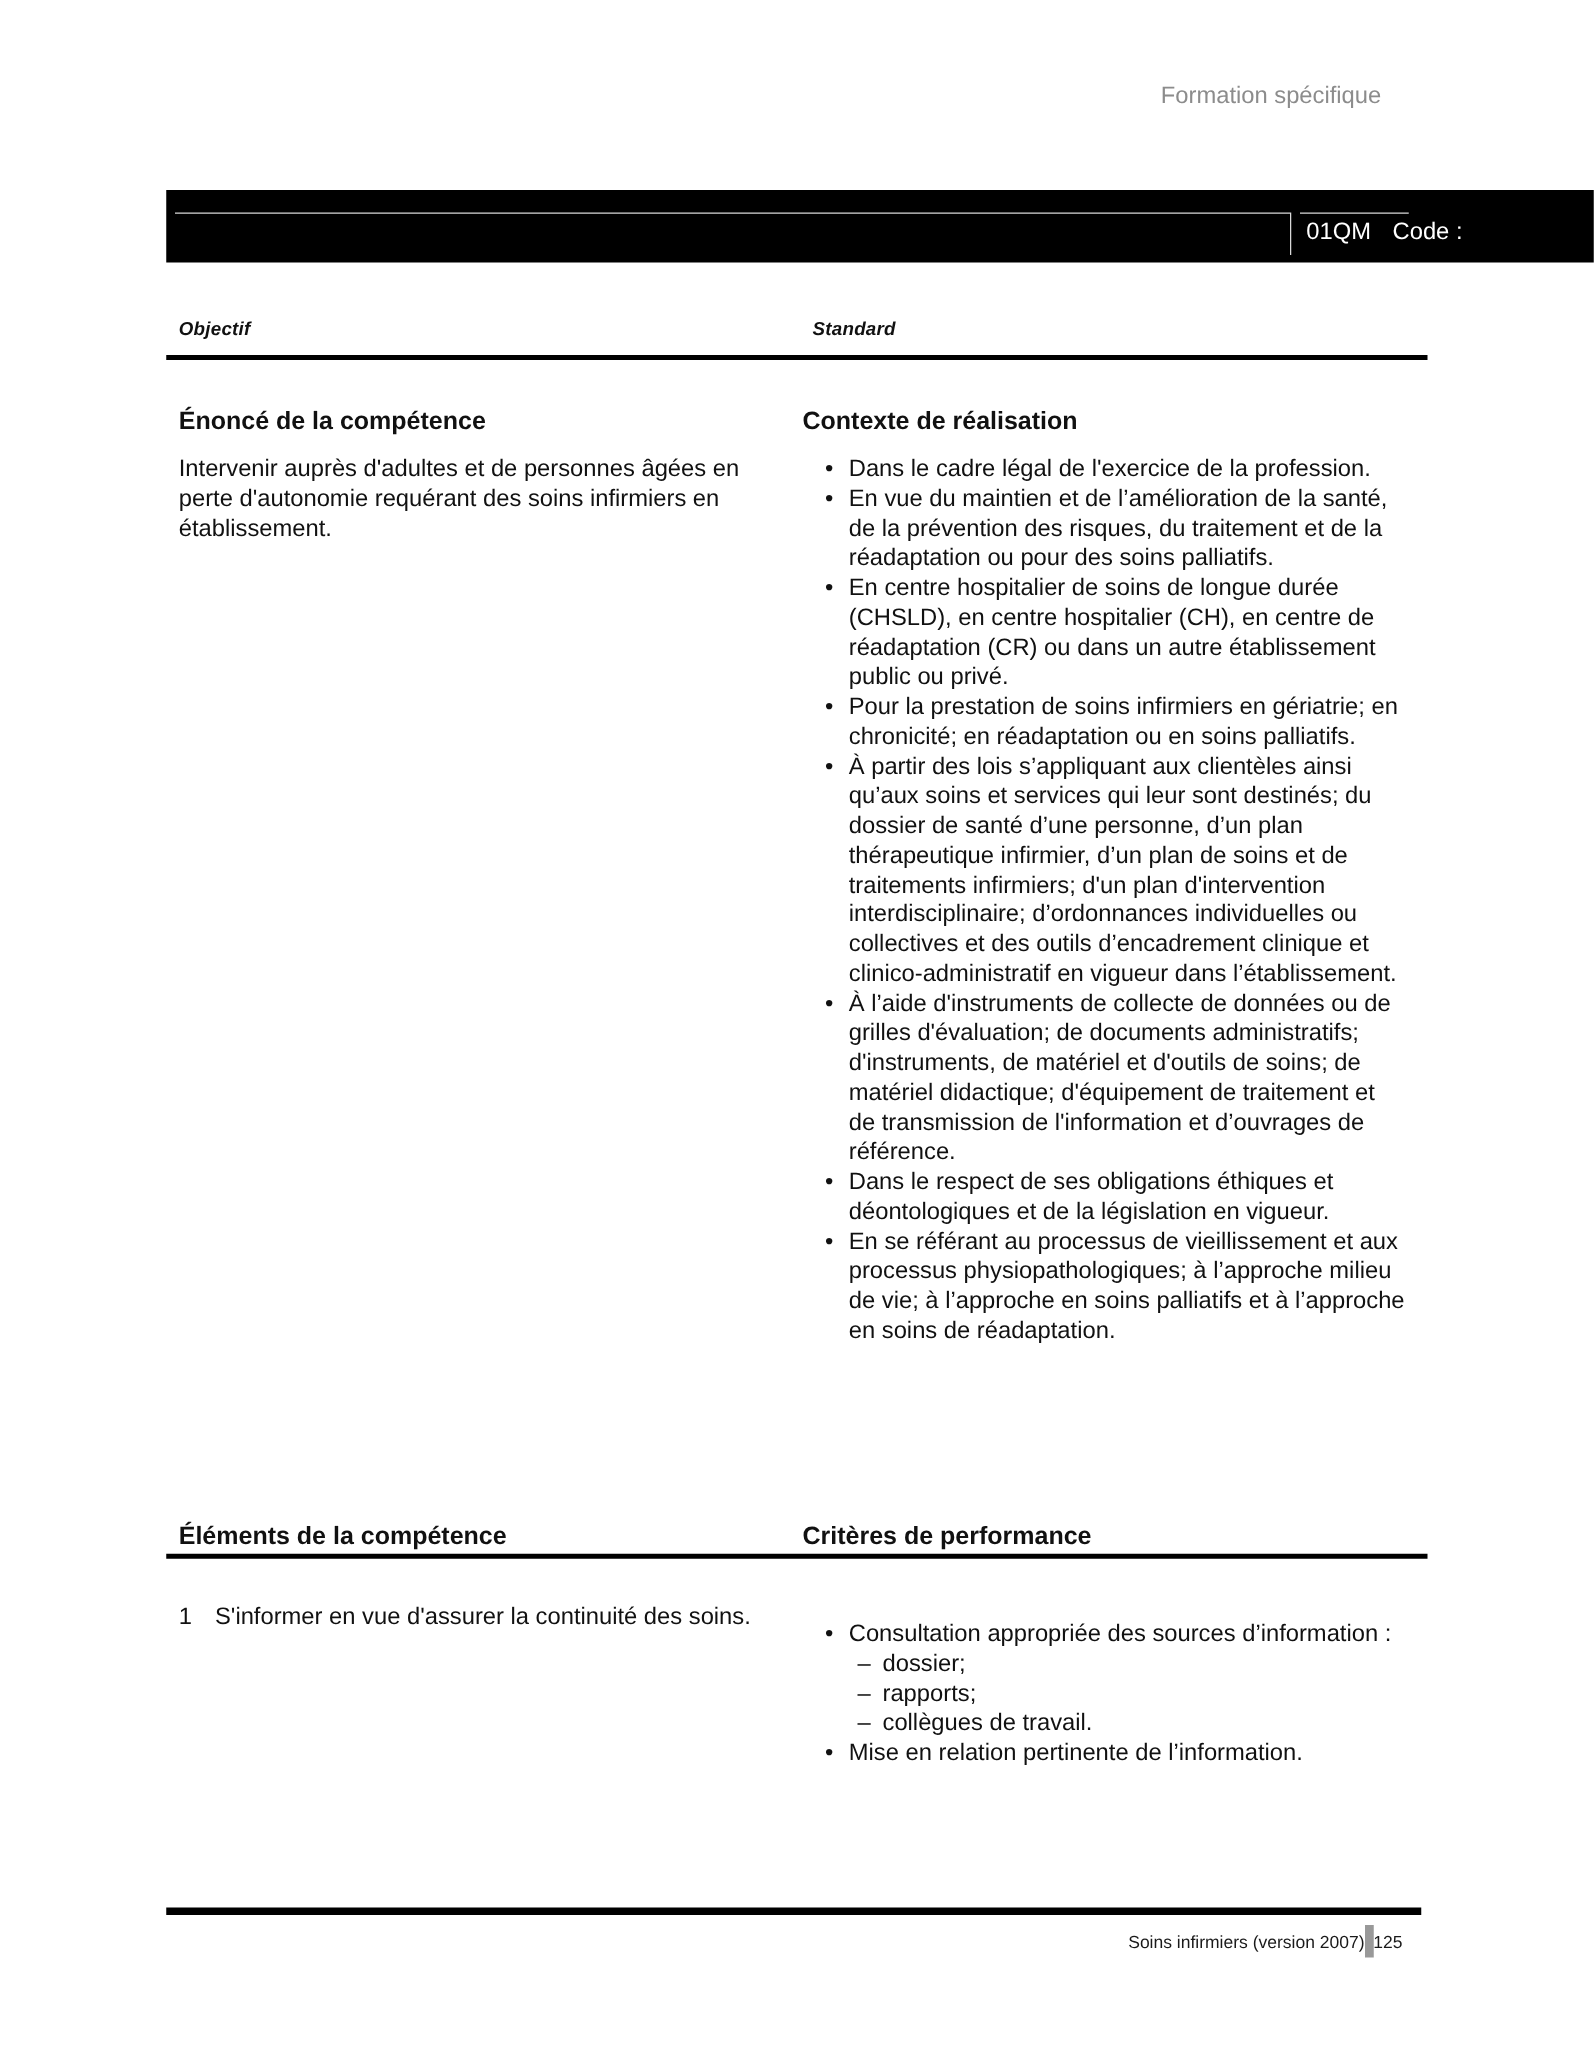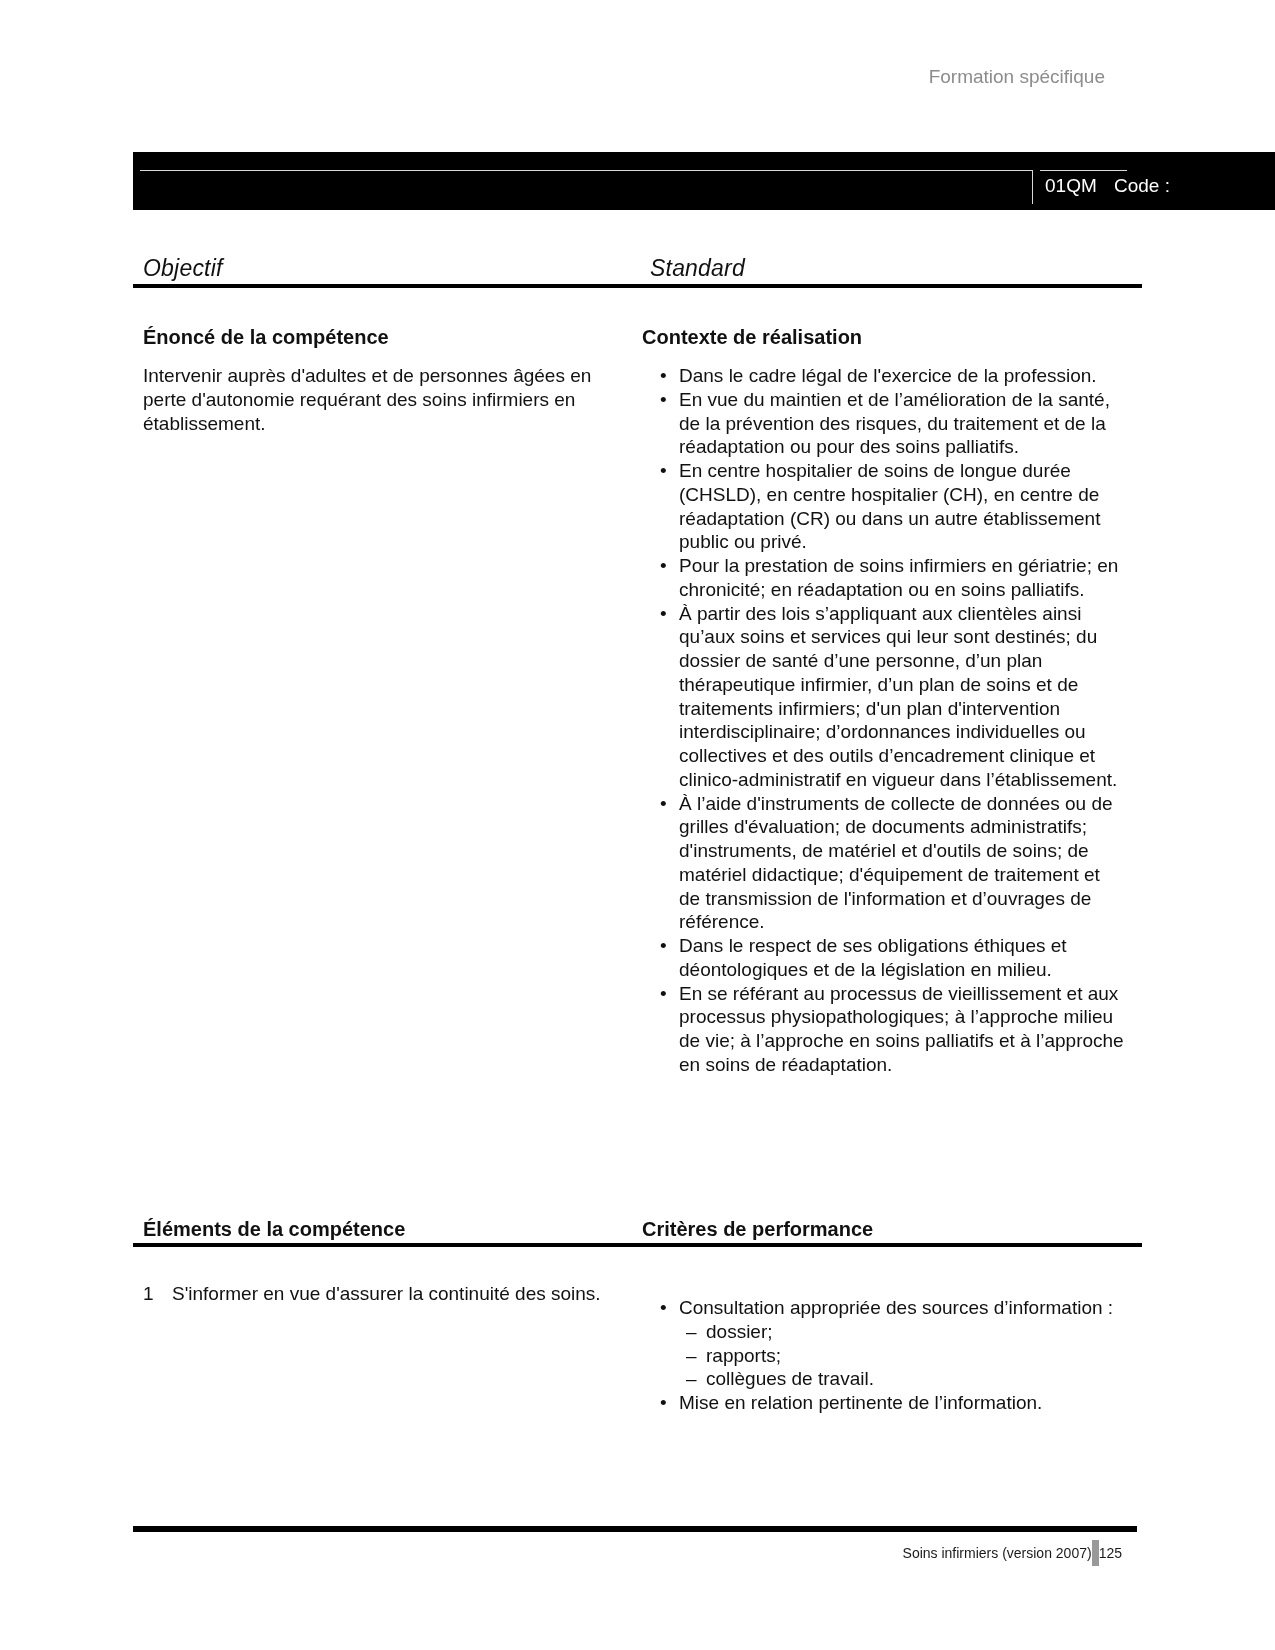--- a/index.html
+++ b/index.html
@@ -41,22 +41,22 @@
   
   .two-col {
     position: absolute;
     left: 143px;
     width: 996px;
     display: grid;
     grid-template-columns: 470px 497px;
     column-gap: 29px;
   }
   .col-title {
-    font-size: 23px;
-    font-weight: normal;
+    font-size: 15px;
+    font-weight: bold;
     font-style: italic;
     letter-spacing: 0.2px;
   }
   .rule {
     position: absolute;
     left: 133px;
     width: 1009px;
     height: 4px;
     background: #000000;
   }
@@ -147,21 +147,21 @@
           <li>En vue du maintien et de l’amélioration de la santé, de la prévention des risques, du traitement et de la réadaptation ou pour des soins palliatifs.</li>
 
           <li>En centre hospitalier de soins de longue durée (CHSLD), en centre hospitalier (CH), en centre de réadaptation (CR) ou dans un autre établissement public ou privé.</li>
 
           <li>Pour la prestation de soins infirmiers en gériatrie; en chronicité; en réadaptation ou en soins palliatifs.</li>
 
           <li>À partir des lois s’appliquant aux clientèles ainsi qu’aux soins et services qui leur sont destinés; du dossier de santé d’une personne, d’un plan thérapeutique infirmier, d’un plan de soins et de traitements infirmiers; d'un plan d'intervention interdisciplinaire; d’ordonnances individuelles ou collectives et des outils d’encadrement clinique et clinico-administratif en vigueur dans l’établissement.</li>
 
           <li>À l’aide d'instruments de collecte de données ou de grilles d'évaluation; de documents administratifs; d'instruments, de matériel et d'outils de soins; de matériel didactique; d'équipement de traitement et de transmission de l'information et d’ouvrages de référence.</li>
 
-          <li>Dans le respect de ses obligations éthiques et déontologiques et de la législation en milieu.</li>
+          <li>Dans le respect de ses obligations éthiques et déontologiques et de la législation en vigueur.</li>
 
           <li>En se référant au processus de vieillissement et aux processus physiopathologiques; à l’approche milieu de vie; à l’approche en soins palliatifs et à l’approche en soins de réadaptation.</li>
         </ul>
     </div>
   </div>
 
   <div class="two-col" style="top: 1218px;">
     <div class="sub-heading" style="margin:0;">Éléments de la compétence</div>
     <div class="sub-heading" style="margin:0;">Critères de performance</div>
   </div>

